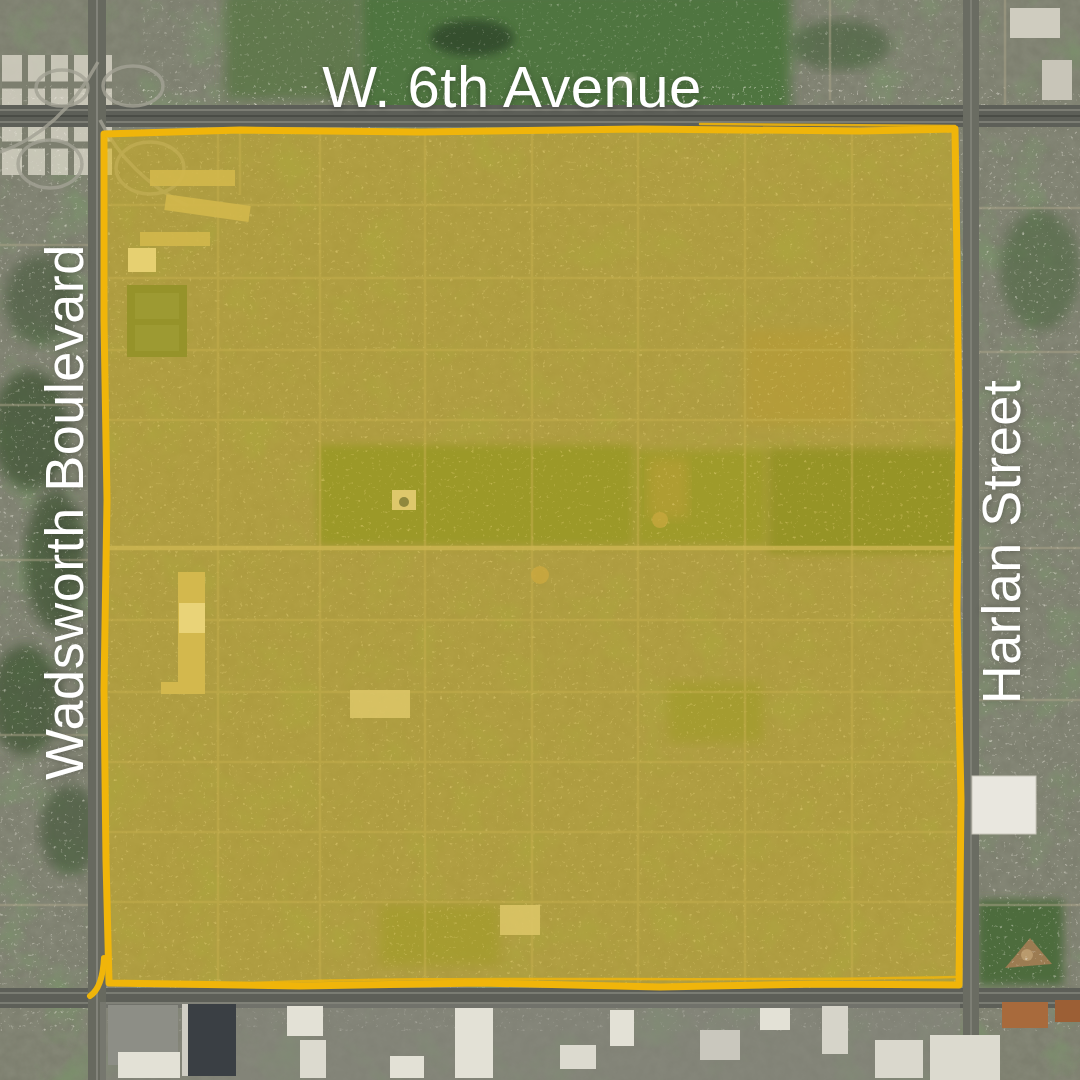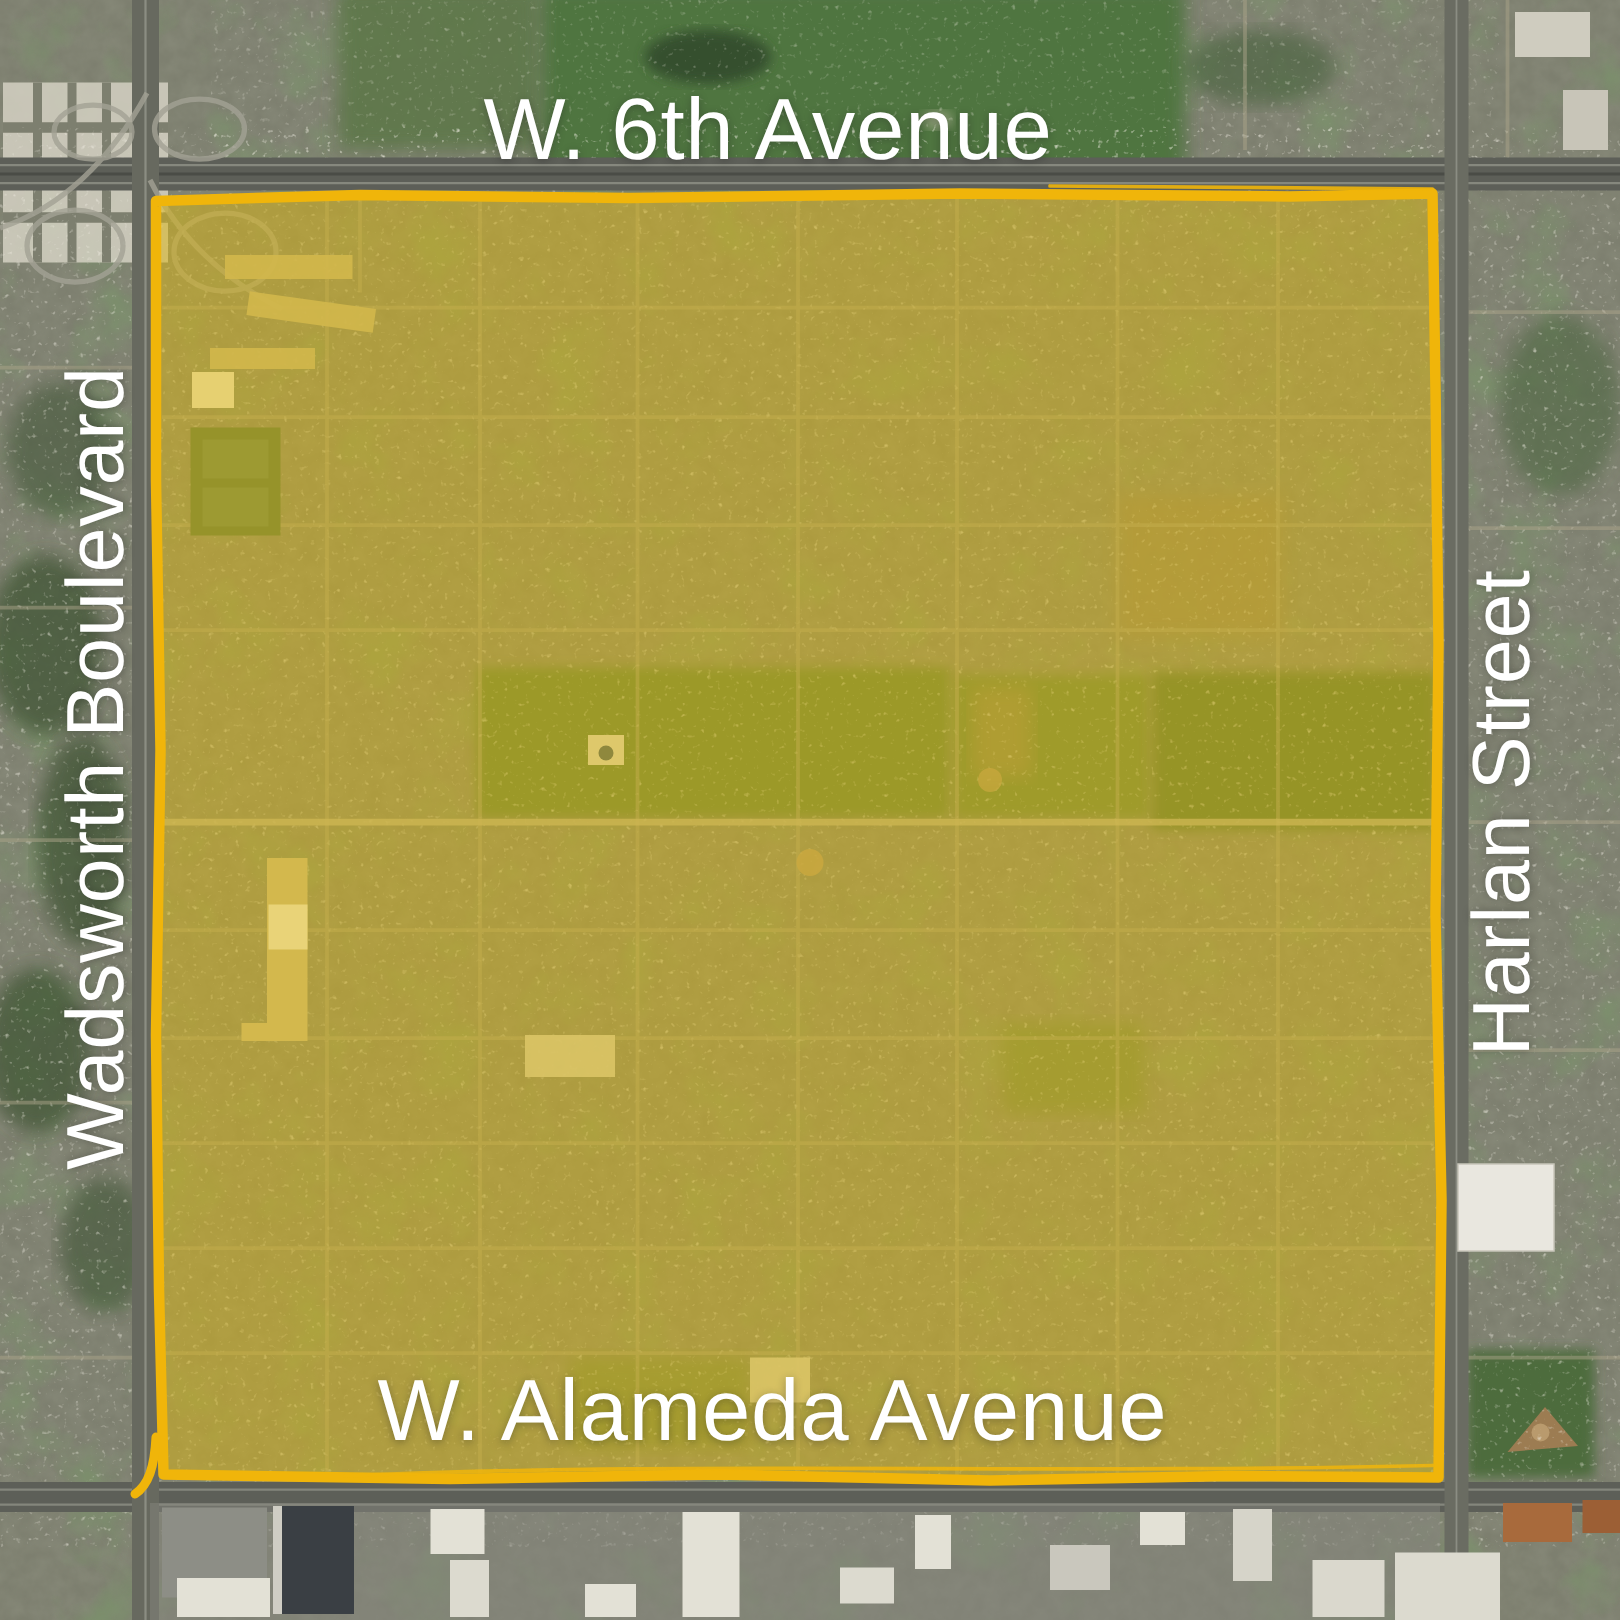--- a/index.html
+++ b/index.html
@@ -190,14 +190,13 @@
              L106,860 L104,690 L107,500 L104,320 Z"></path>
       <path stroke-width="2.5" opacity="0.9" d="M700,124 L955,126"></path>
       <path stroke-width="2.5" opacity="0.85" d="M230,984 C450,974 700,983 955,977"></path>
       <path stroke-width="6" d="M104,958 C103,978 99,990 90,996"></path>
     </g>
   </svg>
 
   <div id="label-top" class="street-label label-h">W. 6th Avenue</div>
   <div id="label-left" class="street-label label-v">Wadsworth Boulevard</div>
   <div id="label-right" class="street-label label-v">Harlan Street</div>
-  <div id="label-bottom" class="street-label label-h">W. Alameda Avenue</div>
 </div>
 
 </body></html>

